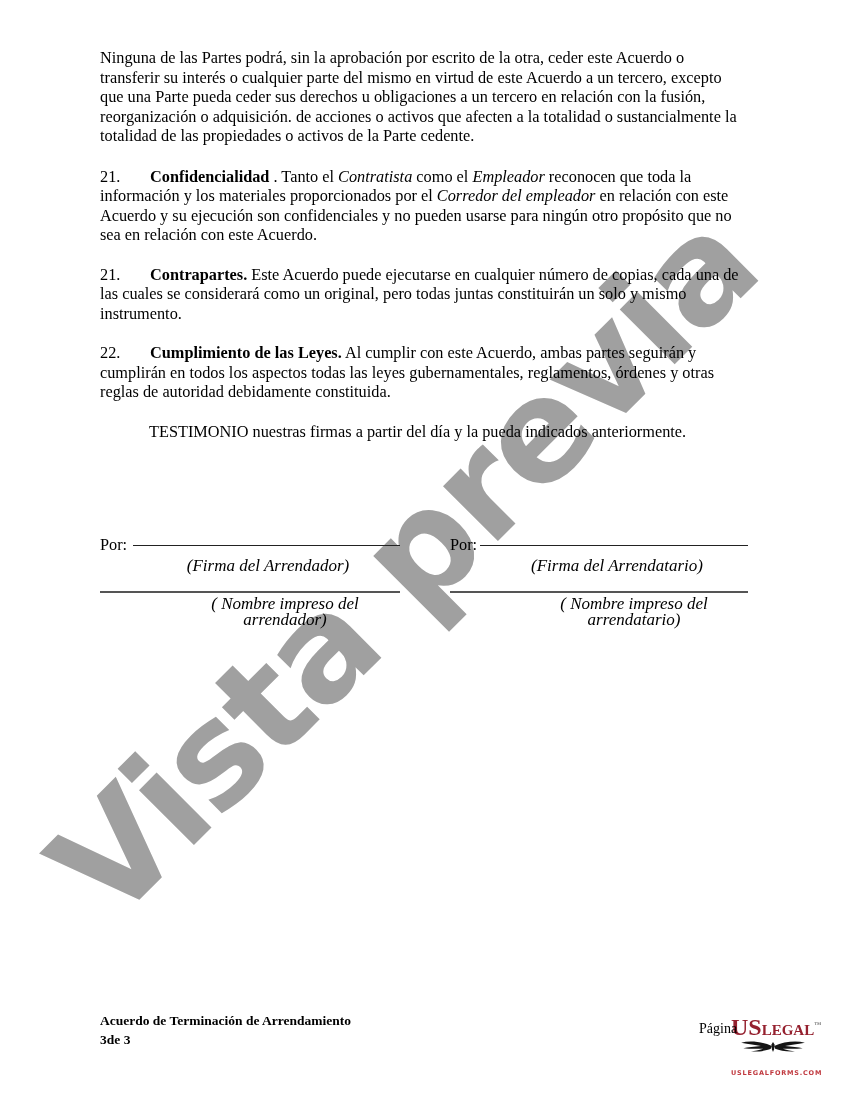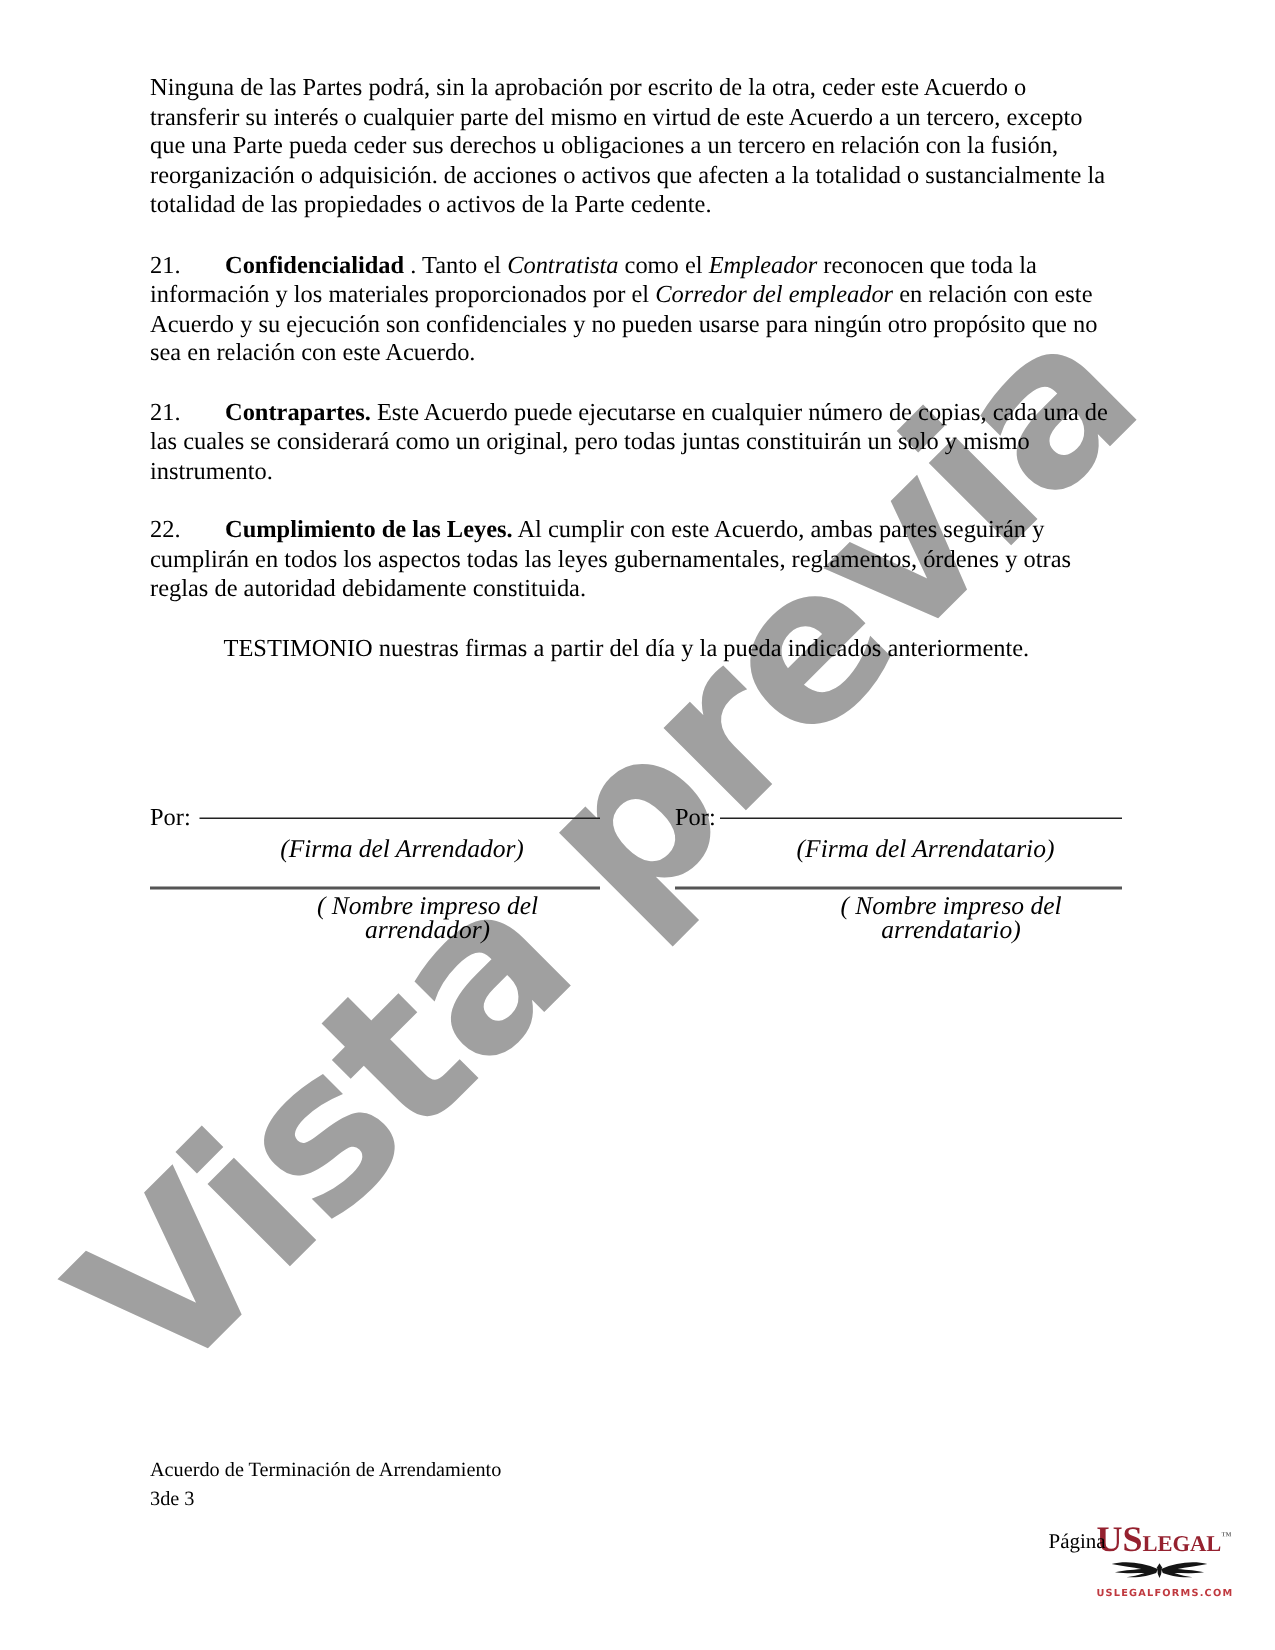--- a/index.html
+++ b/index.html
@@ -50,40 +50,40 @@
   .sigcol.right{width:298px;margin-left:50px;}
   .porline{display:flex;align-items:center;height:22px;margin-top:36px;}
   .porline .line{flex:1;border-bottom:1.5px solid #222;margin-left:6px;}
   .sigcol.right .porline .line{margin-left:3px;}
   .lbl{font-style:italic;font-size:17px;line-height:16px;text-align:center;}
   .lbl.firma{padding-left:36px;margin-top:2px;}
   .rule{border-top:2px solid #555;margin-top:17px;}
   .lbl.nombre{padding-left:70px;margin-top:3px;}
   
   .footer-left{
-    position:absolute;left:100px;top:971px;
-    font-size:13.5px;line-height:18.5px;z-index:1;
+    position:absolute;left:100px;top:1012px;
+    font-size:13.5px;line-height:18.5px;z-index:1;font-weight:bold;
   }
   .footer-page{
     position:absolute;left:699px;top:1021px;
     font-size:14px;z-index:3;
   }
   .logo{
     position:absolute;left:731px;top:1015px;width:84px;
     text-align:center;z-index:2;line-height:1;
   }
   .brand{white-space:nowrap;color:#95212f;font-weight:bold;}
   .brand .us{font-size:24px;}
   .brand .legal{font-size:15px;}
   .brand .tm{font-size:7px;color:#444;vertical-align:8px;font-weight:normal;}
   .wings{display:block;margin:0 auto;margin-top:1px;width:66px;height:13px;}
   .site{
     font-family:"DejaVu Sans", sans-serif;
     font-size:6.5px;font-weight:bold;letter-spacing:0.8px;
-    color:#c0393f;margin-top:6px;white-space:nowrap;
+    color:#c0393f;margin-top:17px;white-space:nowrap;
   }
 </style>
 </head>
 <body>
 
 <div class="page">
 
   <div class="watermark">Vista previa</div>
 
   <div class="content">

